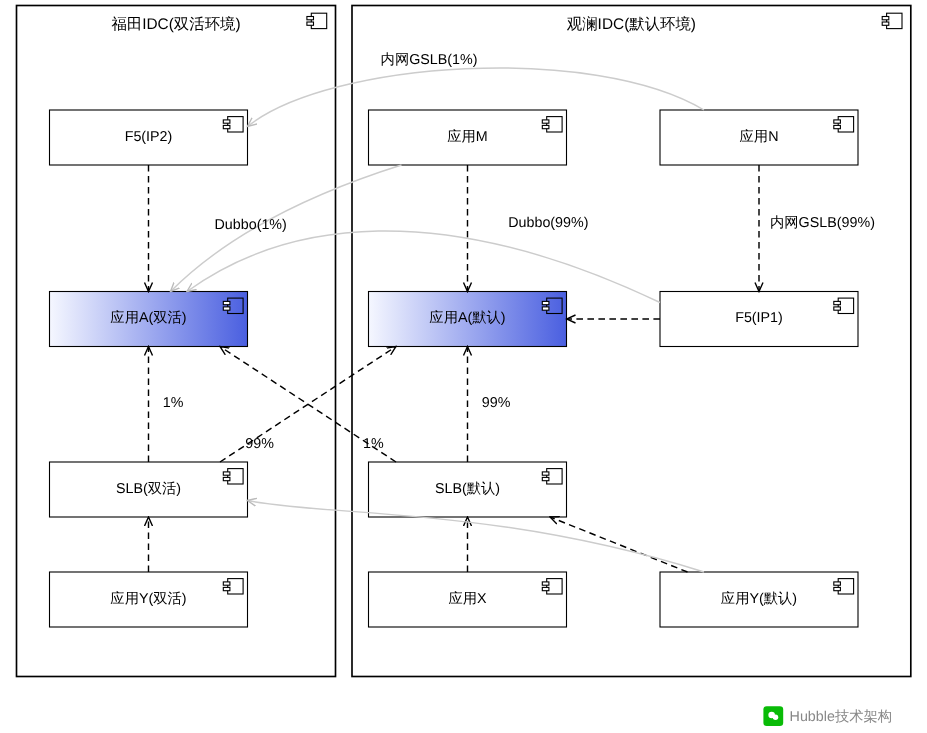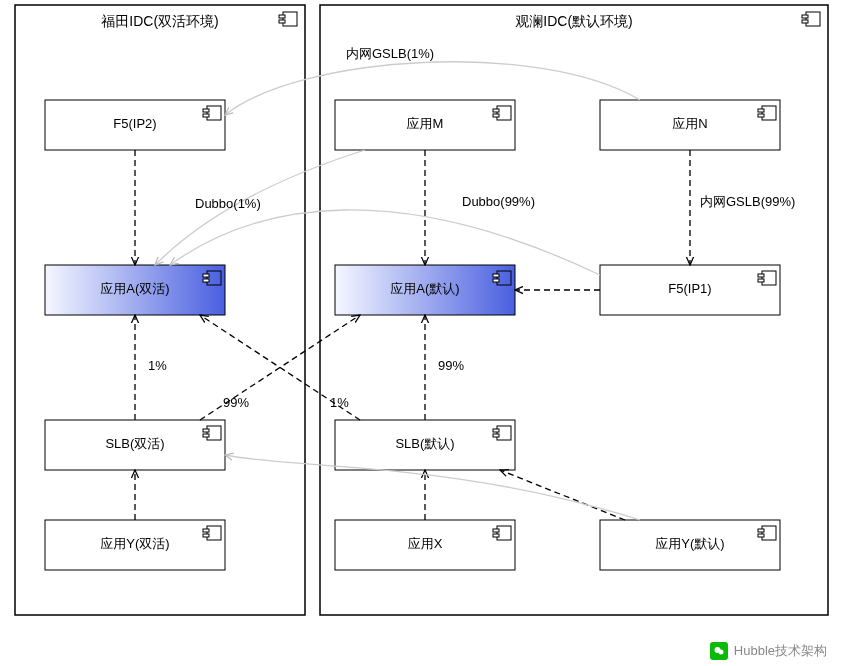--- a/index.html
+++ b/index.html
@@ -12,21 +12,21 @@
       position: relative;
     }
     svg {
       position: absolute;
       top: 0;
       left: 0;
     }
     .watermark {
       position: absolute;
       bottom: 6px;
-      right: 16px;
+      right: 32px;
       font-size: 13px;
       color: #888;
       display: flex;
       align-items: flex-end;
       gap: 6px;
     }
     .wm-icon {
       width: 18px;
       height: 18px;
       border-radius: 3px;

